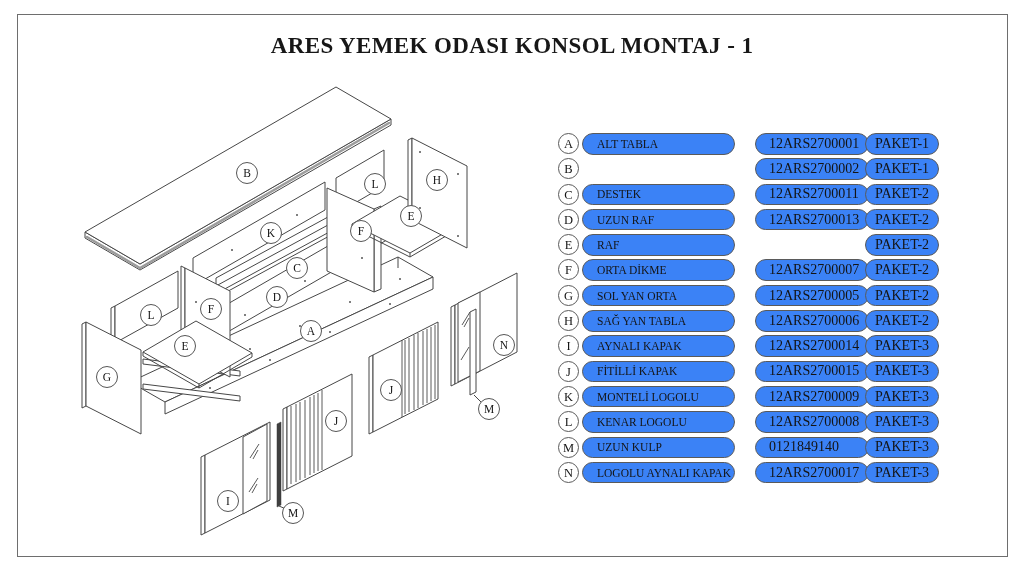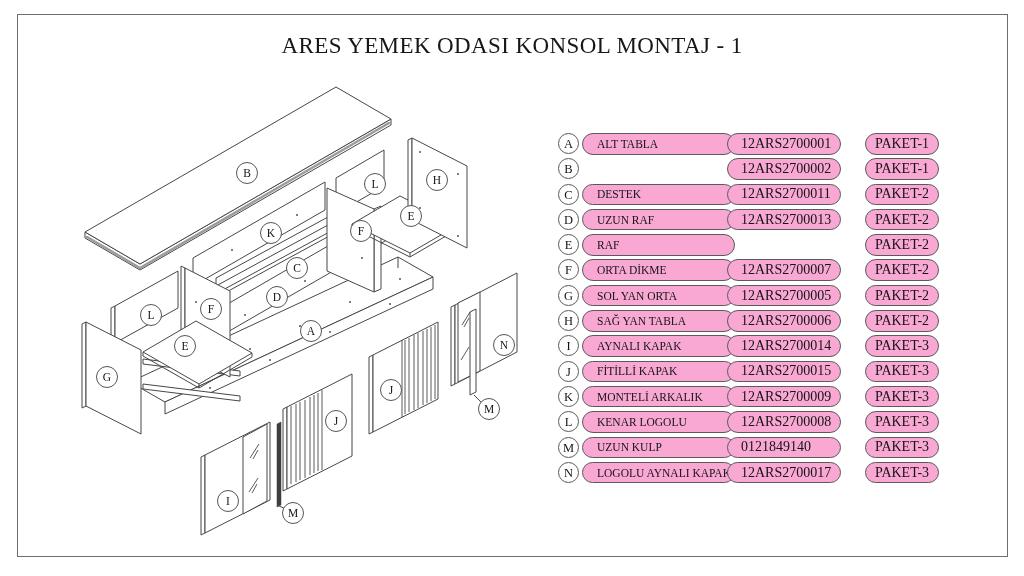--- a/index.html
+++ b/index.html
@@ -1,34 +1,34 @@
 <!DOCTYPE html>
 <html><head>
 <meta charset="utf-8">
 <style>
   html,body{margin:0;padding:0;background:#e8e8e8;}
   .page{position:relative;width:1024px;height:576px;background:#ffffff;
         font-family:"Liberation Serif",serif;overflow:hidden;margin:0 auto;}
   .frame{position:absolute;left:17px;top:14px;width:991px;height:543px;
          border:1.5px solid #6e6e6e;box-sizing:border-box;}
   .title{position:absolute;left:0;top:33px;width:100%;text-align:center;
-         font-size:23px;font-weight:normal;color:#171717;letter-spacing:.4px;margin:0;}
+         font-size:23px;font-weight:bold;color:#171717;letter-spacing:.4px;margin:0;}
   svg.diagram{position:absolute;left:0;top:0;}
 
   
   .parts-table{position:absolute;left:555px;top:131px;}
   .prow{position:relative;height:25.3px;width:392px;}
   .badge{position:absolute;left:3px;top:2px;width:21px;height:21px;
          border:1px solid #5a5a5a;border-radius:50%;text-align:center;
          line-height:21px;font-size:12.5px;color:#141414;background:#fff;box-sizing:border-box;}
   .pill{position:absolute;top:2px;height:21.5px;border:1px solid #5a5a5a;border-radius:11px;
-        box-sizing:border-box;color:#141414;background:#f9a8d4;display:flex;align-items:center;
+        box-sizing:border-box;color:#141414;background:#3b82f6;display:flex;align-items:center;
         white-space:nowrap;}
   .pill.name{left:27px;width:153px;font-size:11.5px;padding-left:14px;}
-  .pill.code{left:172px;width:114px;font-size:14px;padding-left:13px;}
+  .pill.code{left:200px;width:114px;font-size:14px;padding-left:13px;}
   .pill.paket{left:310px;width:74px;font-size:14px;justify-content:center;}
 
   
   .part{fill:#ffffff;stroke:#474747;stroke-width:1;stroke-linejoin:round;}
   .ln{stroke:#474747;stroke-width:1;fill:none;}
   .fln{stroke:#474747;stroke-width:.9;fill:none;}
   .thick{stroke:#9c9c9c;stroke-width:2.5;fill:none;stroke-linecap:round;}
   .hole{fill:#555555;stroke:none;}
   .darkbar{fill:#3f3f3f;stroke:#3f3f3f;stroke-width:.5;}
   .callout-circle{fill:#ffffff;stroke:#565656;stroke-width:1;}
@@ -300,21 +300,21 @@
       <span class="pill paket">PAKET-3</span>
     </div>
       <div class="prow">
       <span class="badge">J</span>
       <span class="pill name">FİTİLLİ KAPAK</span>
       <span class="pill code">12ARS2700015</span>
       <span class="pill paket">PAKET-3</span>
     </div>
       <div class="prow">
       <span class="badge">K</span>
-      <span class="pill name">MONTELİ ARKALIK</span>
+      <span class="pill name">MONTELİ LOGOLU</span>
       <span class="pill code">12ARS2700009</span>
       <span class="pill paket">PAKET-3</span>
     </div>
       <div class="prow">
       <span class="badge">L</span>
       <span class="pill name">KENAR LOGOLU</span>
       <span class="pill code">12ARS2700008</span>
       <span class="pill paket">PAKET-3</span>
     </div>
       <div class="prow">

